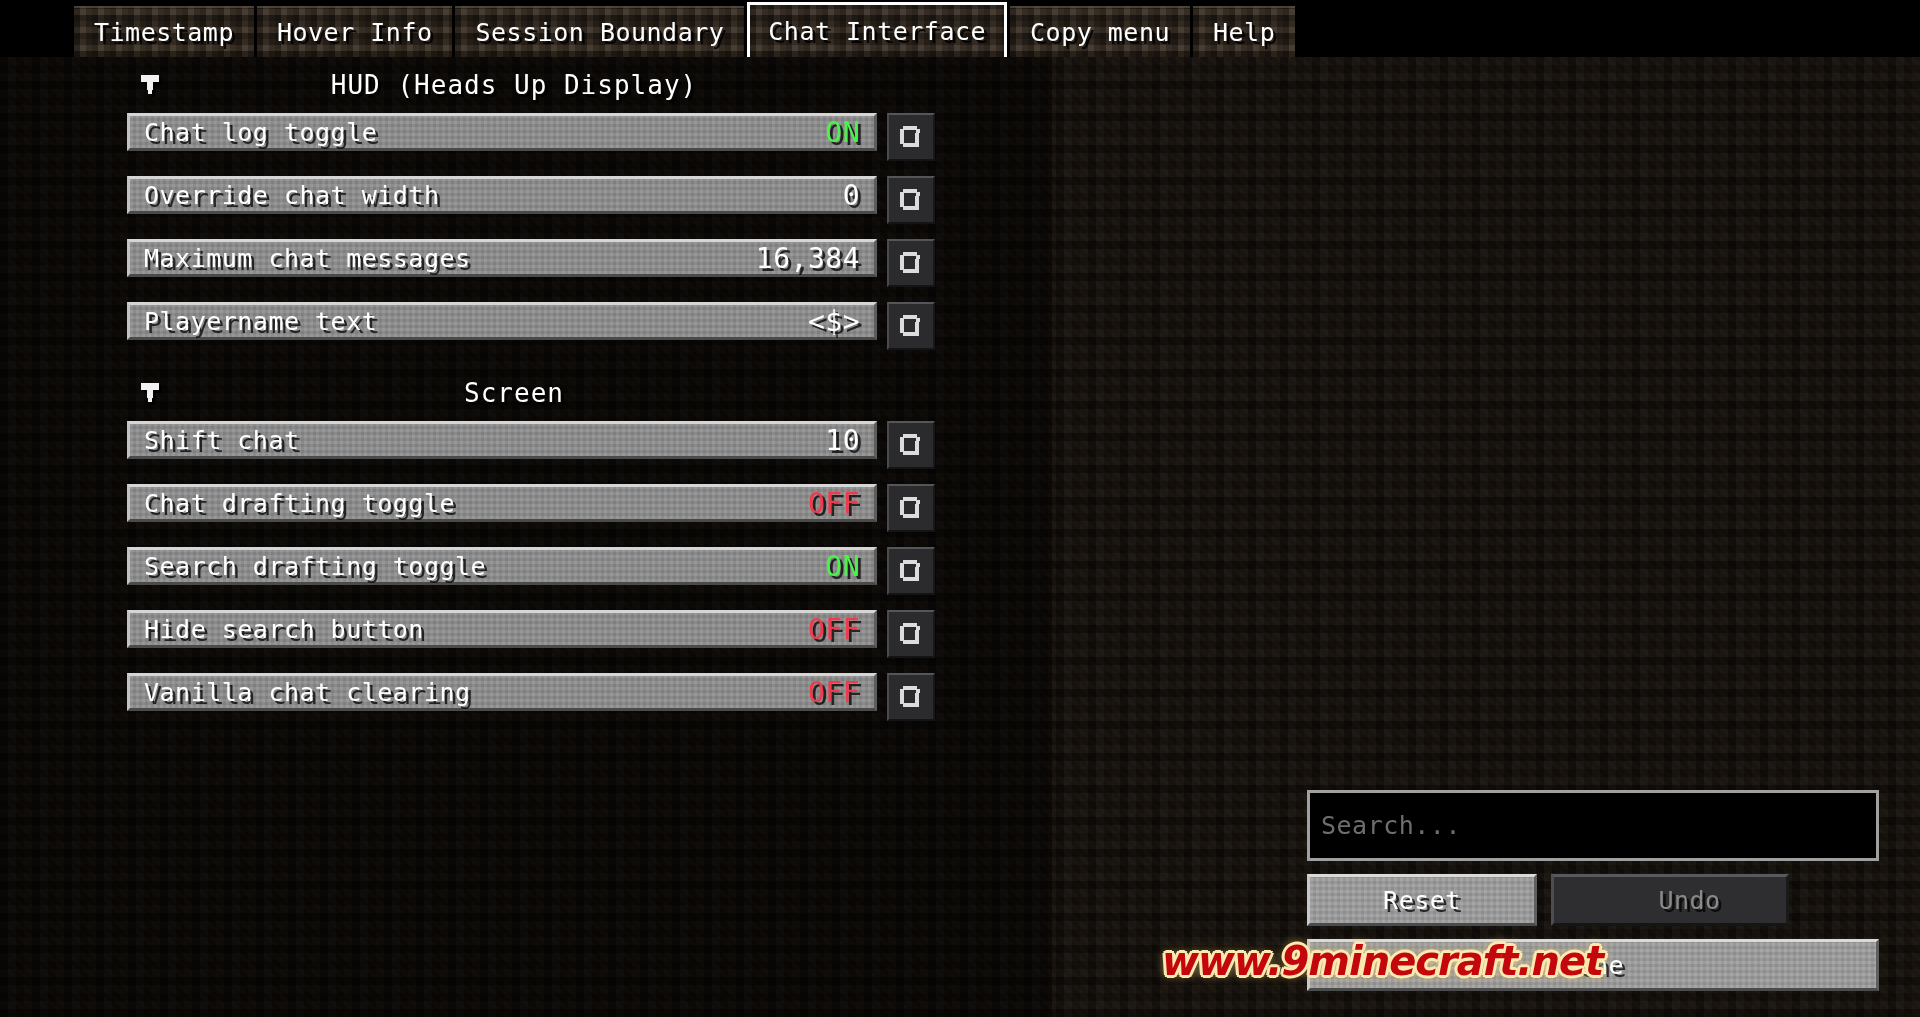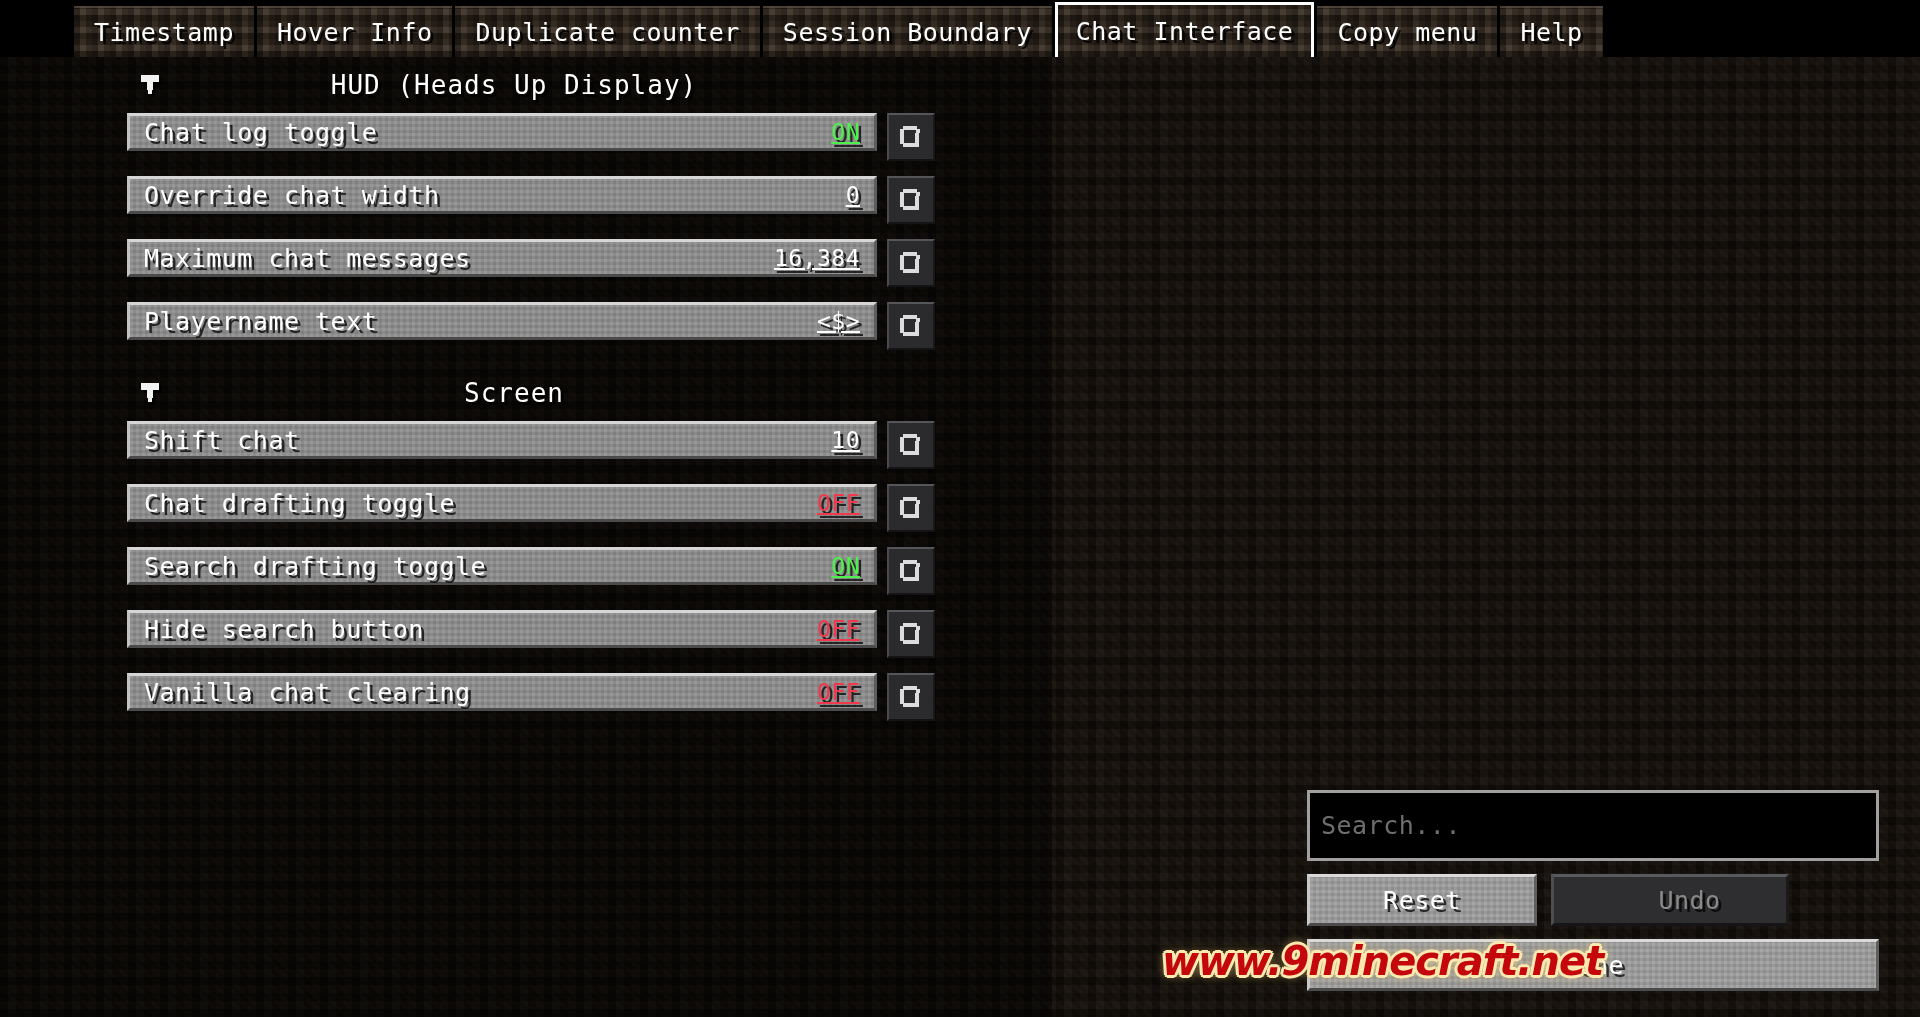--- a/index.html
+++ b/index.html
@@ -200,26 +200,25 @@
     image-rendering: pixelated;
   }
   .opt-label {
     color: #ffffff;
     font-size: 25px;
     letter-spacing: 0.5px;
     text-shadow: 3px 3px 0 rgba(0,0,0,0.75);
     white-space: nowrap;
   }
   .opt-value {
-    font-size: 23px;
+    font-size: 28px;
     letter-spacing: 0.5px;
     text-shadow: 3px 3px 0 rgba(0,0,0,0.75);
     white-space: nowrap;
     color: #ffffff;
-    text-decoration: underline;
   }
   .opt-value.on  { color: #4cf24c; }
   .opt-value.off { color: #f2394c; }
   .opt-value.num { color: #ffffff; }
 
   .reset-btn {
     position: relative;
     margin-left: 10px;
     width: 48px;
     height: 48px;
@@ -350,23 +349,20 @@
 
   <div id="tabbar">
     <div class="tabs" id="tabs-container">
         <div class="tab">
           <span>Timestamp</span>
         </div>
         <div class="tab">
           <span>Hover Info</span>
         </div>
         <div class="tab">
-          <span>Duplicate counter</span>
-        </div>
-        <div class="tab">
           <span>Session Boundary</span>
         </div>
         <div class="tab selected">
           <span>Chat Interface</span>
         </div>
         <div class="tab">
           <span>Copy menu</span>
         </div>
         <div class="tab">
           <span>Help</span>

